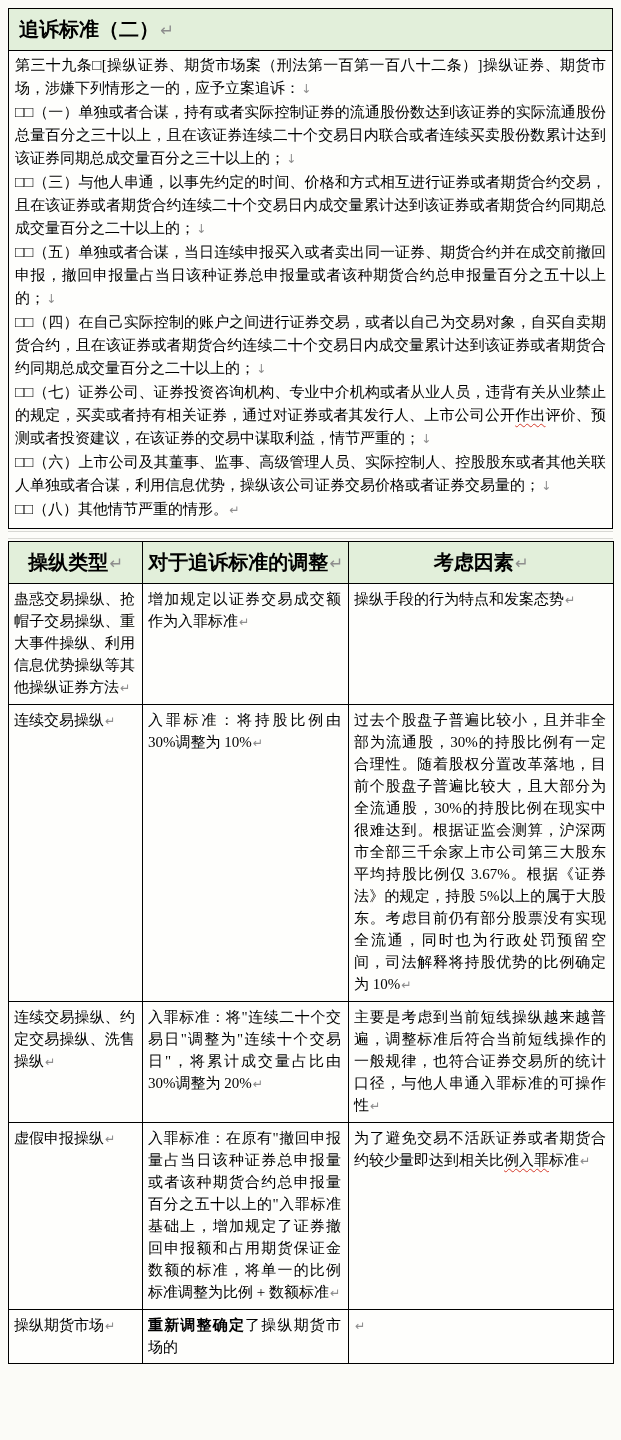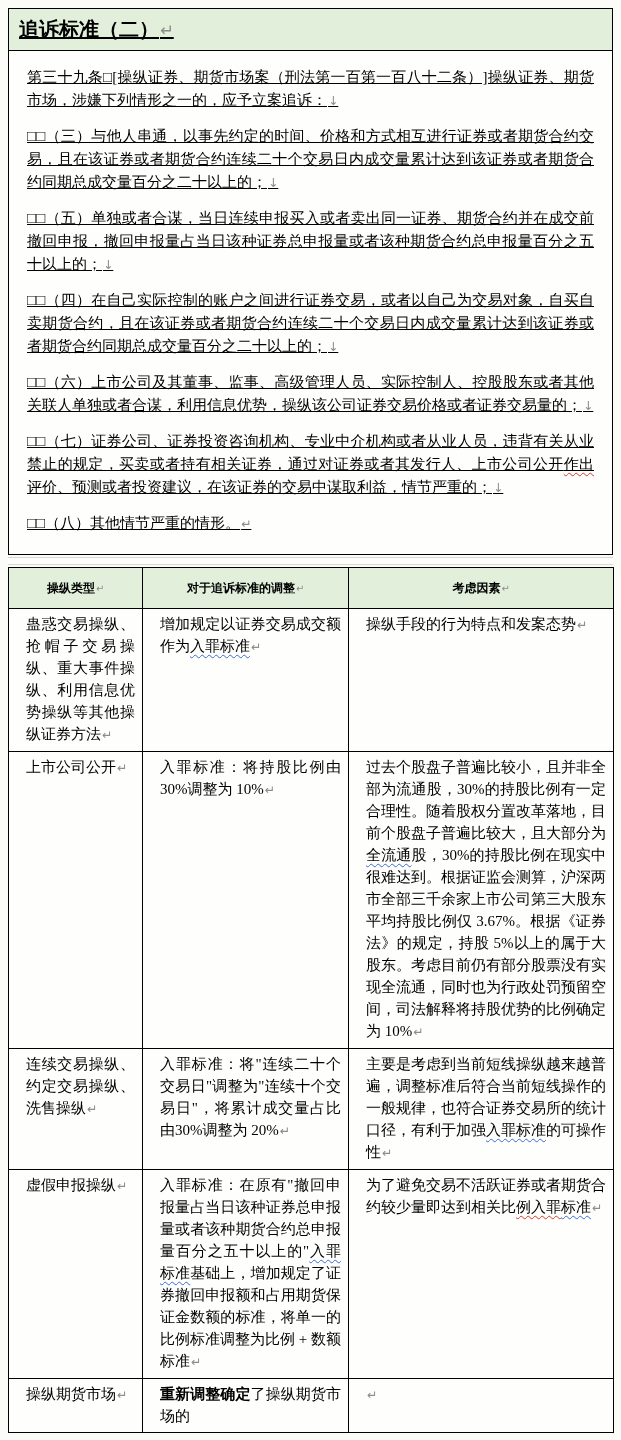--- a/index.html
+++ b/index.html
@@ -6,90 +6,91 @@
   body{
     width:621px;height:1440px;overflow:hidden;
     background:#fbfbf7;
     font-family:"Liberation Serif","DejaVu Serif",serif;
     color:#000;
     -webkit-font-smoothing:antialiased;
   }
   .page{padding:8px 8px 0 8px;}
 
   
-  .block1{border:1.5px solid #000;background:#fefefc;text-decoration:underline;}
+  .block1{border:1.5px solid #000;background:#fefefc;}
   .title-cell{
     background:#e2efda;
     border-bottom:1px solid #000;
     padding:8px 10px 7px 10px;
     font-family:"Liberation Sans","DejaVu Sans",sans-serif;
     font-weight:bold;font-size:20px;line-height:24px;
   }
   .body-cell{padding:3px 6px 6px 6px;font-size:15px;line-height:23px;}
-  p.para{margin:12px;text-align:justify;}
+  p.para{margin:0;text-align:justify;}
 
   
   .table-gap{
     height:6px;margin:2px 0 2px 0;
     border-top:1px solid #d8d8d4;
     border-bottom:1px solid #d8d8d4;
     background:#fdfdfa;
   }
 
   
   table.adjust-table{
     border-collapse:collapse;table-layout:fixed;
     width:605px;border:1.5px solid #000;background:#fefefc;
     font-size:15px;line-height:22px;
   }
   table.adjust-table th{
     background:#e2efda;border:1px solid #000;
     font-family:"Liberation Sans","DejaVu Sans",sans-serif;
-    font-weight:bold;font-size:12px;
+    font-weight:bold;font-size:20px;
     text-align:center;padding:9px 2px 8px 2px;
   }
   table.adjust-table td{
     border:1px solid #000;vertical-align:top;
-    padding:4px 7px 5px 17px;text-align:justify;
+    padding:4px 7px 5px 5px;text-align:justify;
   }
 
   
   [data-style="mark"]{
     color:#8d8d8d;font-weight:normal;font-size:0.82em;
     font-family:"DejaVu Sans","Liberation Sans",sans-serif;
     padding-left:1px;text-decoration:none;
   }
   [data-style="bold"]{font-weight:bold;}
   [data-style="grammar"]{
-    text-decoration:underline;text-decoration-style:wavy;
+    text-decoration-style:wavy;
     text-decoration-color:#3a6bd8;text-decoration-thickness:1px;
     text-underline-offset:3px;
   }
   [data-style="spelling"]{
     text-decoration:underline;text-decoration-style:wavy;
     text-decoration-color:#d43a2b;text-decoration-thickness:1px;
     text-underline-offset:3px;
   }
 </style>
 </head>
 <body>
 
 <div class="page">
 
   <section class="block1">
     <div class="title-cell">
       <span><span>追诉标准（二）</span><span data-style="mark">↵</span></span>
     </div>
     <div class="body-cell">
       <p class="para"><span>第三十九条□[操纵证券、期货市场案（刑法第一百第一百八十二条）]操纵证券、期货市场，涉嫌下列情形之一的，应予立案追诉：</span><span data-style="mark">↓</span></p>
+      <p class="para"><span>□□（一）单独或者合谋，持有或者实际控制证券的流通股份数达到该证券的实际流通股份总量百分之三十以上，且在该证券连续二十个交易日内联合或者连续买卖股份数累计达到该证券同期总成交量百分之三十以上的；</span><span data-style="mark">↓</span></p>
       <p class="para"><span>□□（三）与他人串通，以事先约定的时间、价格和方式相互进行证券或者期货合约交易，且在该证券或者期货合约连续二十个交易日内成交量累计达到该证券或者期货合约同期总成交量百分之二十以上的；</span><span data-style="mark">↓</span></p>
       <p class="para"><span>□□（五）单独或者合谋，当日连续申报买入或者卖出同一证券、期货合约并在成交前撤回申报，撤回申报量占当日该种证券总申报量或者该种期货合约总申报量百分之五十以上的；</span><span data-style="mark">↓</span></p>
       <p class="para"><span>□□（四）在自己实际控制的账户之间进行证券交易，或者以自己为交易对象，自买自卖期货合约，且在该证券或者期货合约连续二十个交易日内成交量累计达到该证券或者期货合约同期总成交量百分之二十以上的；</span><span data-style="mark">↓</span></p>
+      <p class="para"><span>□□（七）证券公司、证券投资咨询机构、专业中介机构或者从业人员，违背有关从业禁止的规定，买卖或者持有相关证券，通过对证券或者其发行人、上市公司公开</span><span data-style="spelling">作出</span><span>评价、预测或者投资建议，在该证券的交易中谋取利益，情节严重的；</span><span data-style="mark">↓</span></p>
       <p class="para"><span>□□（六）上市公司及其董事、监事、高级管理人员、实际控制人、控股股东或者其他关联人单独或者合谋，利用信息优势，操纵该公司证券交易价格或者证券交易量的；</span><span data-style="mark">↓</span></p>
-      <p class="para"><span>□□（七）证券公司、证券投资咨询机构、专业中介机构或者从业人员，违背有关从业禁止的规定，买卖或者持有相关证券，通过对证券或者其发行人、上市公司公开</span><span data-style="spelling">作出</span><span>评价、预测或者投资建议，在该证券的交易中谋取利益，情节严重的；</span><span data-style="mark">↓</span></p>
       <p class="para"><span>□□（八）其他情节严重的情形。</span><span data-style="mark">↵</span></p>
     </div>
   </section>
 
   <div class="table-gap"></div>
 
   <table class="adjust-table">
     <colgroup>
       <col style="width:134px">
       <col style="width:206px">
@@ -102,28 +103,28 @@
         <th><span>考虑因素</span><span data-style="mark">↵</span></th>
       </tr>
     </thead>
     <tbody>
       <tr>
         <td><span>蛊惑交易操纵、抢帽子交易操纵、重大事件操纵、利用信息优势操纵等其他操纵证券方法</span><span data-style="mark">↵</span></td>
         <td><span>增加规定以证券交易成交额作为</span><span data-style="grammar">入罪标准</span><span data-style="mark">↵</span></td>
         <td><span>操纵手段的行为特点和发案态势</span><span data-style="mark">↵</span></td>
       </tr>
       <tr>
-        <td><span>上市公司公开</span><span data-style="mark">↵</span></td>
+        <td><span>连续交易操纵</span><span data-style="mark">↵</span></td>
         <td><span>入罪标准：将持股比例由 30%调整为 10%</span><span data-style="mark">↵</span></td>
         <td><span>过去个股盘子普遍比较小，且并非全部为流通股，30%的持股比例有一定合理性。随着股权分置改革落地，目前个股盘子普遍比较大，且大部分为</span><span data-style="grammar">全流通</span><span>股，30%的持股比例在现实中很难达到。根据证监会测算，沪深两市全部三千余家上市公司第三大股东平均持股比例仅 3.67%。根据《证券法》的规定，持股 5%以上的属于大股东。考虑目前仍有部分股票没有实现全流通，同时也为行政处罚预留空间，司法解释将持股优势的比例确定为 10%</span><span data-style="mark">↵</span></td>
       </tr>
       <tr>
         <td><span>连续交易操纵、约定交易操纵、洗售操纵</span><span data-style="mark">↵</span></td>
         <td><span>入罪标准：将"连续二十个交易日"调整为"连续十个交易日"，将累计成交量占比由30%调整为 20%</span><span data-style="mark">↵</span></td>
-        <td><span>主要是考虑到当前短线操纵越来越普遍，调整标准后符合当前短线操作的一般规律，也符合证券交易所的统计口径，有利于加强</span><span data-style="grammar">入罪标准</span><span>的可操作性</span><span data-style="mark">↵</span></td>
+        <td><span>主要是考虑到当前短线操纵越来越普遍，调整标准后符合当前短线操作的一般规律，也符合证券交易所的统计口径，与他人串通</span><span data-style="grammar">入罪标准</span><span>的可操作性</span><span data-style="mark">↵</span></td>
       </tr>
       <tr>
         <td><span>虚假申报操纵</span><span data-style="mark">↵</span></td>
         <td><span>入罪标准：在原有"撤回申报量占当日该种证券总申报量或者该种期货合约总申报量百分之五十以上的"</span><span data-style="grammar">入罪标准</span><span>基础上，增加规定了证券撤回申报额和占用期货保证金数额的标准，将单一的比例标准调整为比例 + 数额标准</span><span data-style="mark">↵</span></td>
         <td><span>为了避免交易不活跃证券或者期货合约较少量即达到相关比</span><span data-style="spelling">例入罪</span><span data-style="grammar">标准</span><span data-style="mark">↵</span></td>
       </tr>
       <tr>
         <td><span>操纵期货市场</span><span data-style="mark">↵</span></td>
         <td><span data-style="bold">重新调整确定</span><span>了操纵期货市场的</span></td>
         <td><span data-style="mark">↵</span></td>

